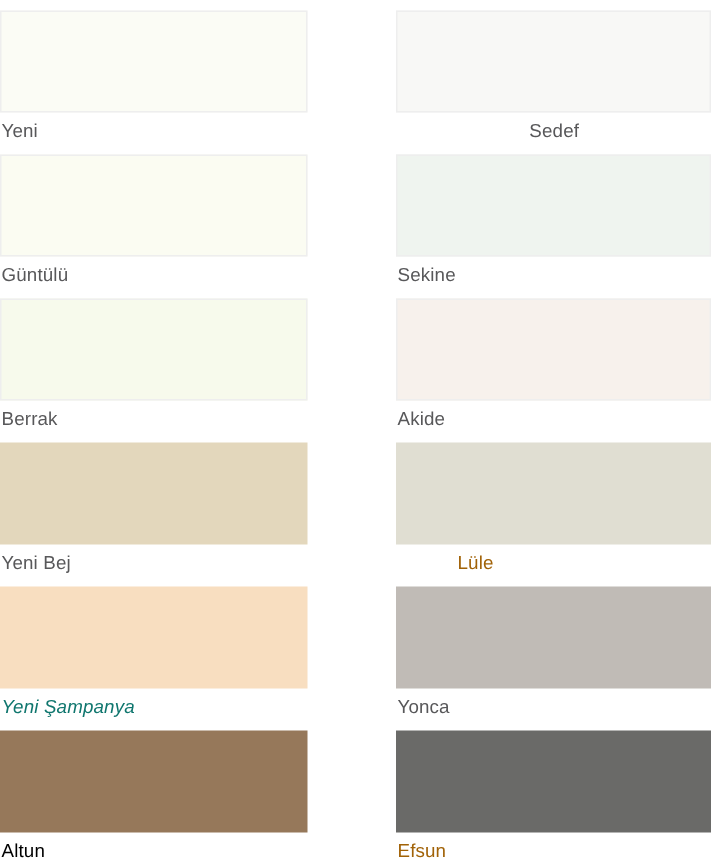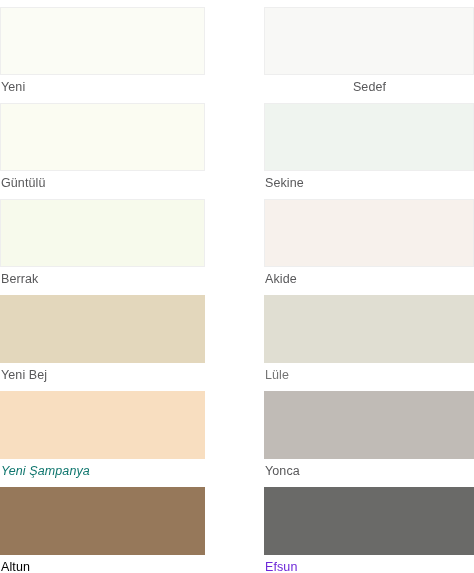--- a/index.html
+++ b/index.html
@@ -91,35 +91,35 @@
     <div class="swatch-label" style="color: rgb(88, 88, 90);">Akide</div>
   </div>
 
   <div class="swatch-cell col-left">
     <div class="swatch-chip" style="background-color: rgb(227, 215, 188);"></div>
     <div class="swatch-label" style="color: rgb(88, 88, 90);">Yeni Bej</div>
   </div>
   <div class="swatch-cell spacer-col"></div>
   <div class="swatch-cell col-right">
     <div class="swatch-chip" style="background-color: rgb(224, 222, 210);"></div>
-    <div class="swatch-label" style="color: #737373;">Lüle</div>
+    <div class="swatch-label" style="color: #a16207; margin-left: 40px;">Lüle</div>
   </div>
 
   <div class="swatch-cell col-left">
     <div class="swatch-chip" style="background-color: rgb(248, 222, 192);"></div>
     <div class="swatch-label" style="color: #0f766e; font-style: italic;">Yeni Şampanya</div>
   </div>
   <div class="swatch-cell spacer-col"></div>
   <div class="swatch-cell col-right">
     <div class="swatch-chip" style="background-color: rgb(192, 187, 182);"></div>
     <div class="swatch-label" style="color: rgb(88, 88, 90);">Yonca</div>
   </div>
 
   <div class="swatch-cell col-left">
     <div class="swatch-chip" style="background-color: rgb(150, 120, 90);"></div>
     <div class="swatch-label" style="color: #000000;">Altun</div>
   </div>
   <div class="swatch-cell spacer-col"></div>
   <div class="swatch-cell col-right">
     <div class="swatch-chip" style="background-color: rgb(106, 106, 104);"></div>
-    <div class="swatch-label" style="color: #6d28d9;">Efsun</div>
+    <div class="swatch-label" style="color: #a16207;">Efsun</div>
   </div>
 </div>
 
 </body></html>

